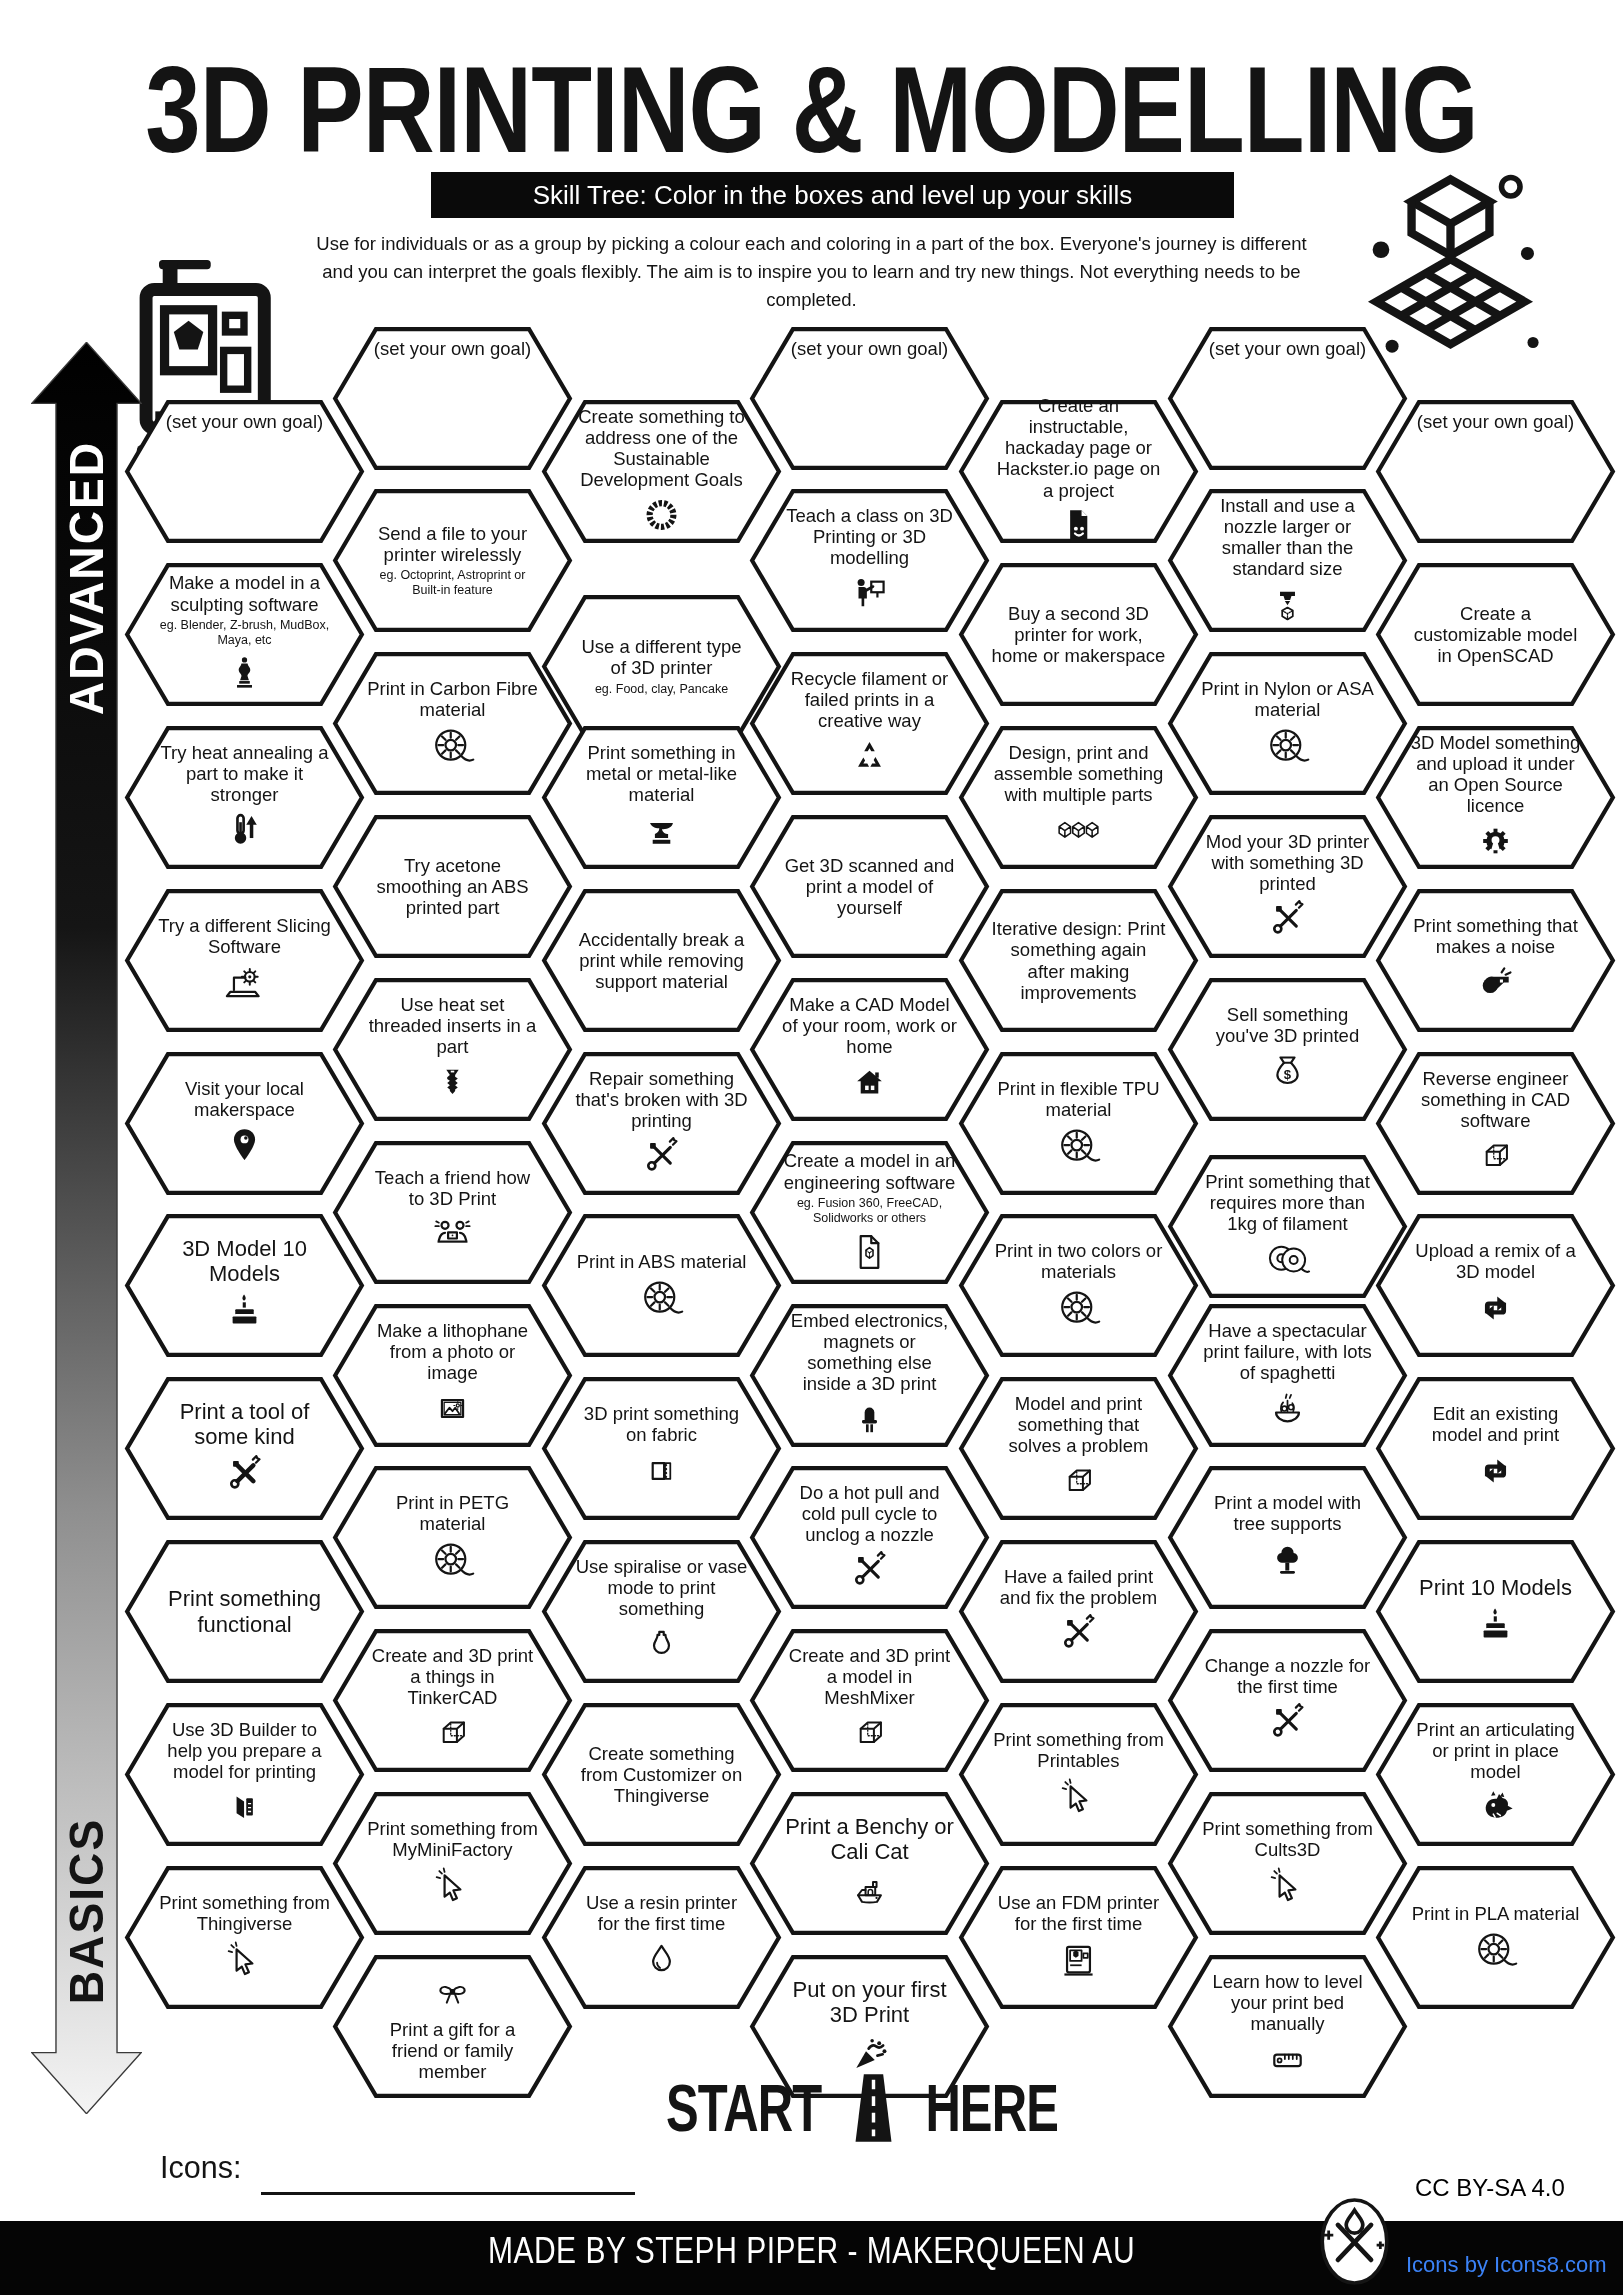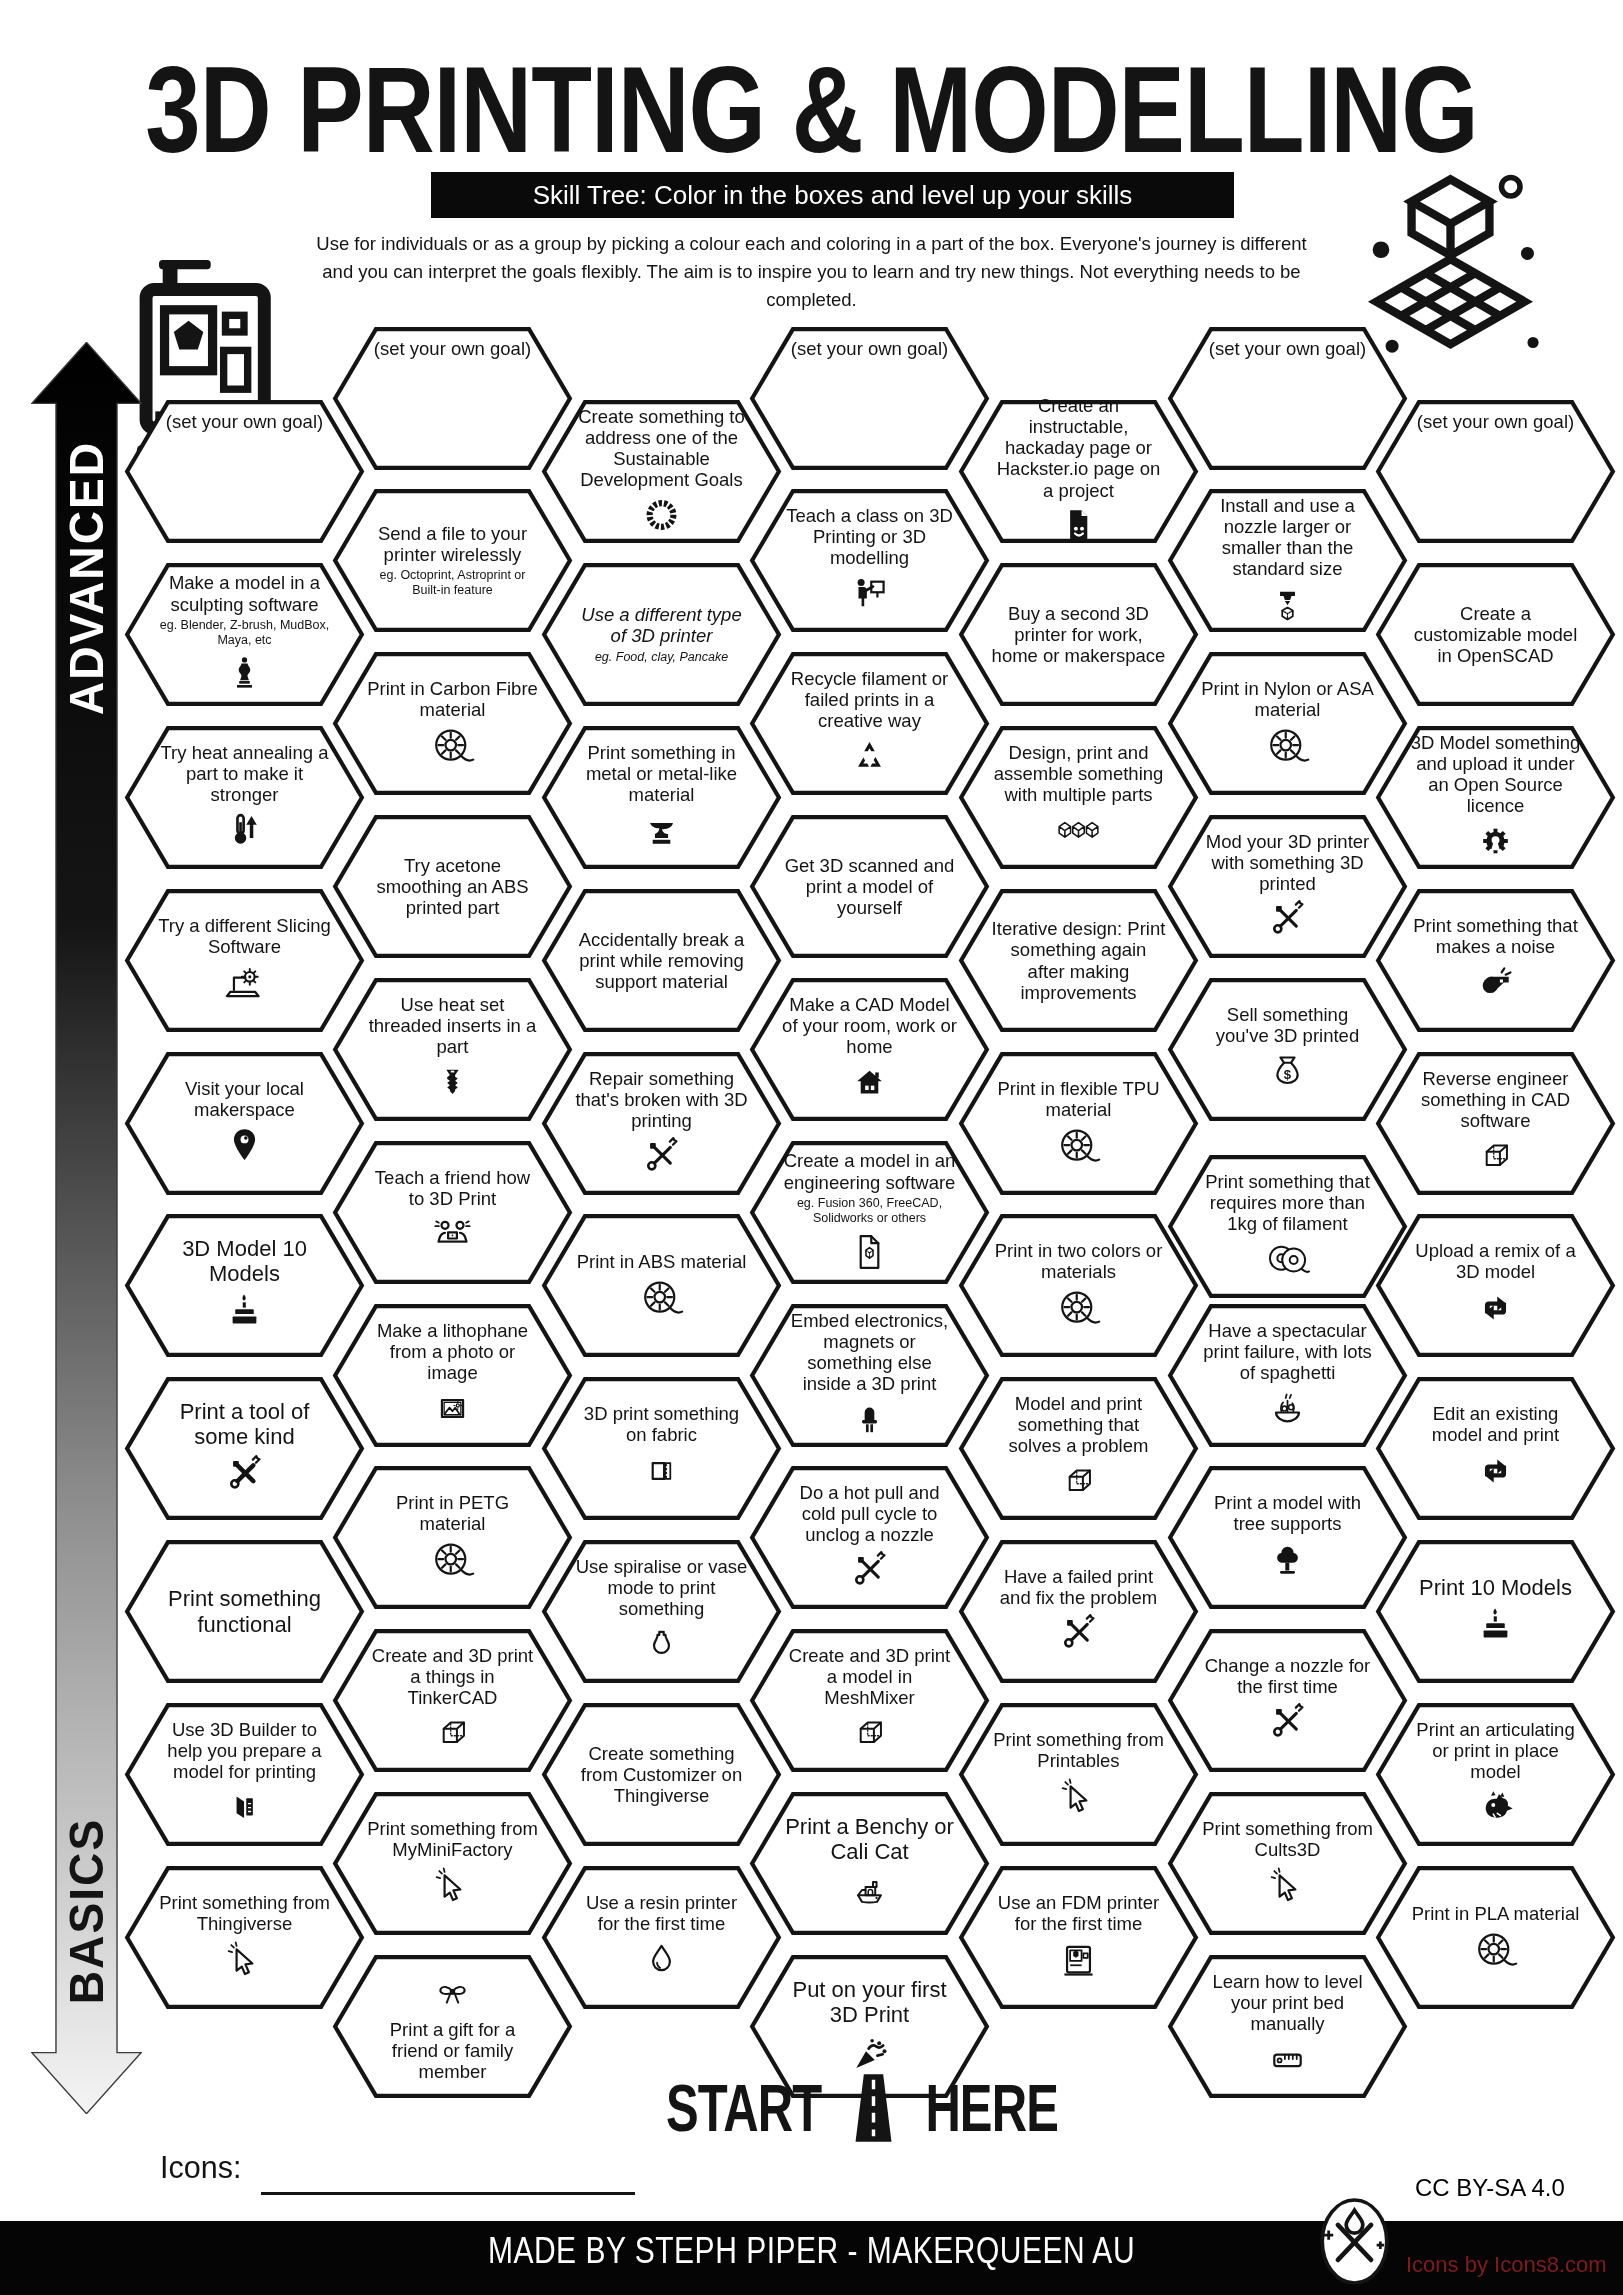--- a/index.html
+++ b/index.html
@@ -36,21 +36,21 @@
   .start-marker{position:absolute;left:666px;top:2069px;display:flex;align-items:center;gap:17.6px;}
   .impact{display:inline-block;font-weight:700;font-size:49px;letter-spacing:-0.9px;
           transform:scaleY(1.35);transform-origin:center;}
   .road{width:69px;height:78px;}
   .name-row{position:absolute;left:160px;top:2150px;font-size:30.5px;}
   .name-line{position:absolute;left:261px;top:2192px;width:374px;height:2.8px;background:#141414;}
   .footer-bar{position:absolute;left:0;top:2221px;width:1623px;height:75px;background:#050505;}
   .made-by{position:absolute;left:0;right:0;top:2234px;text-align:center;color:#ffffff;font-size:30px;
            letter-spacing:0.5px;transform:scaleY(1.2);}
   .license{position:absolute;left:1415px;top:2174px;font-size:24px;color:#000000;white-space:nowrap;}
-  .credit{position:absolute;left:1406px;top:2252px;font-size:22px;color:#7f1d1d;white-space:nowrap;}
+  .credit{position:absolute;left:1406px;top:2252px;font-size:22px;color:#3b82f6;white-space:nowrap;}
   .logo{position:absolute;left:1301px;top:2188px;width:107px;height:107px;}
 </style>
 </head>
 <body>
 
 <div class="page">
 
   <div class="big-title">3D PRINTING &amp; MODELLING</div>
   <div class="banner">Skill Tree:  Color in the boxes and level up your skills</div>
   <div class="intro">Use for individuals or as a group by picking a colour each and coloring in a part of the box.  Everyone's journey is different and you can interpret the goals flexibly.  The aim is to inspire you to learn and try new things. Not everything needs to be completed.</div>
@@ -404,21 +404,21 @@
         </svg>
         <div class="hc">
           <div class="hex-title">Create something to address one of the Sustainable Development Goals</div>
           <div class="hi">
             <svg viewBox="0 0 100 100">
               <circle cx="50" cy="50" r="27" fill="none" stroke="#141414" stroke-width="14" stroke-dasharray="7.5 4.5"></circle>
             </svg>
           </div>
         </div>
       </div>
-      <div class="hex" style="left: 541px; top: 563px; font-style: italic;">
+      <div class="hex" style="left: 541px; top: 595px;">
         <svg class="hx" viewBox="0 0 520 310">
           <polygon points="94,4.5 426,4.5 514.5,155 426,305.5 94,305.5 5.5,155" fill="#ffffff" stroke="#141414" stroke-width="9"></polygon>
         </svg>
         <div class="hc">
           <div class="hex-title">Use a different type of 3D printer</div>
           <div class="hex-sub">eg. Food, clay, Pancake</div>
         </div>
       </div>
       <div class="hex" style="left: 541px; top: 726px;">
         <svg class="hx" viewBox="0 0 520 310">

